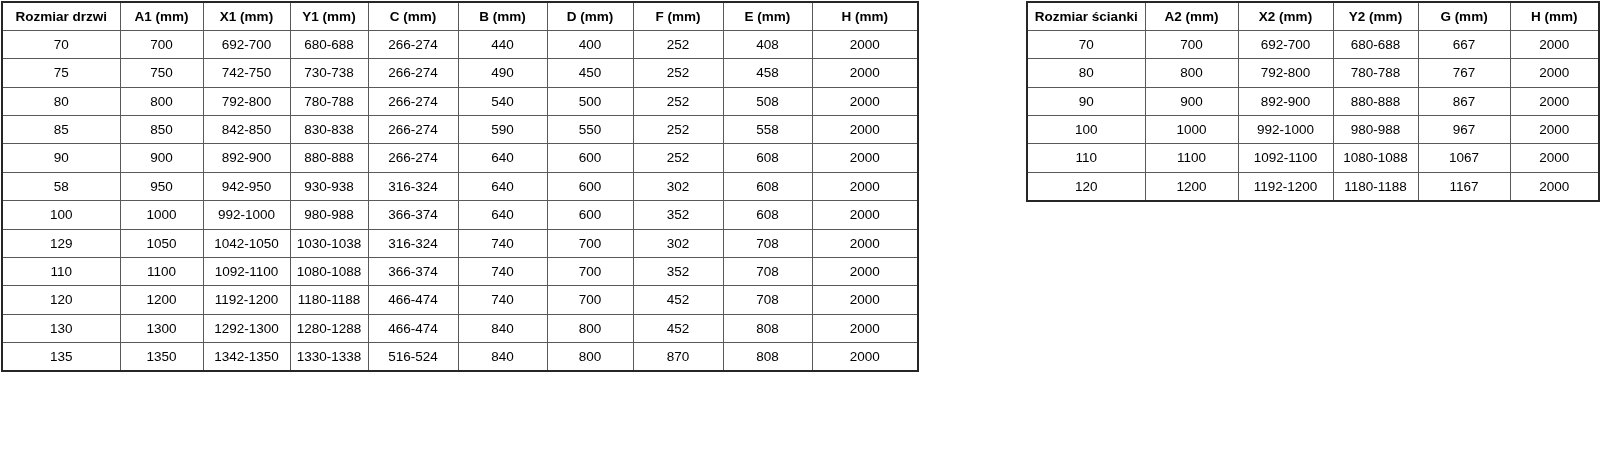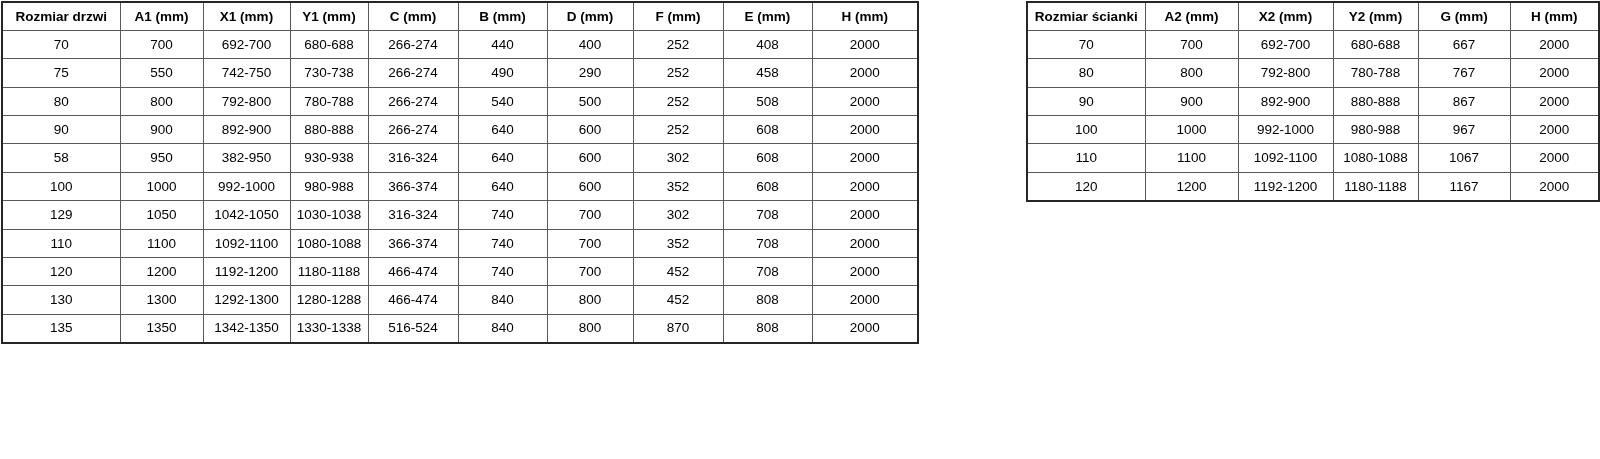--- a/index.html
+++ b/index.html
@@ -97,58 +97,70 @@
           <td>680-688</td>
           <td>266-274</td>
           <td>440</td>
           <td>400</td>
           <td>252</td>
           <td>408</td>
           <td>2000</td>
         </tr>
         <tr>
           <td>75</td>
-          <td>550</td>
+          <td>750</td>
           <td>742-750</td>
           <td>730-738</td>
           <td>266-274</td>
           <td>490</td>
-          <td>290</td>
+          <td>450</td>
           <td>252</td>
           <td>458</td>
           <td>2000</td>
         </tr>
         <tr>
           <td>80</td>
           <td>800</td>
           <td>792-800</td>
           <td>780-788</td>
           <td>266-274</td>
           <td>540</td>
           <td>500</td>
           <td>252</td>
           <td>508</td>
           <td>2000</td>
         </tr>
         <tr>
+          <td>85</td>
+          <td>850</td>
+          <td>842-850</td>
+          <td>830-838</td>
+          <td>266-274</td>
+          <td>590</td>
+          <td>550</td>
+          <td>252</td>
+          <td>558</td>
+          <td>2000</td>
+        </tr>
+        <tr>
           <td>90</td>
           <td>900</td>
           <td>892-900</td>
           <td>880-888</td>
           <td>266-274</td>
           <td>640</td>
           <td>600</td>
           <td>252</td>
           <td>608</td>
           <td>2000</td>
         </tr>
         <tr>
           <td>58</td>
           <td>950</td>
-          <td>382-950</td>
+          <td>942-950</td>
           <td>930-938</td>
           <td>316-324</td>
           <td>640</td>
           <td>600</td>
           <td>302</td>
           <td>608</td>
           <td>2000</td>
         </tr>
         <tr>
           <td>100</td>

